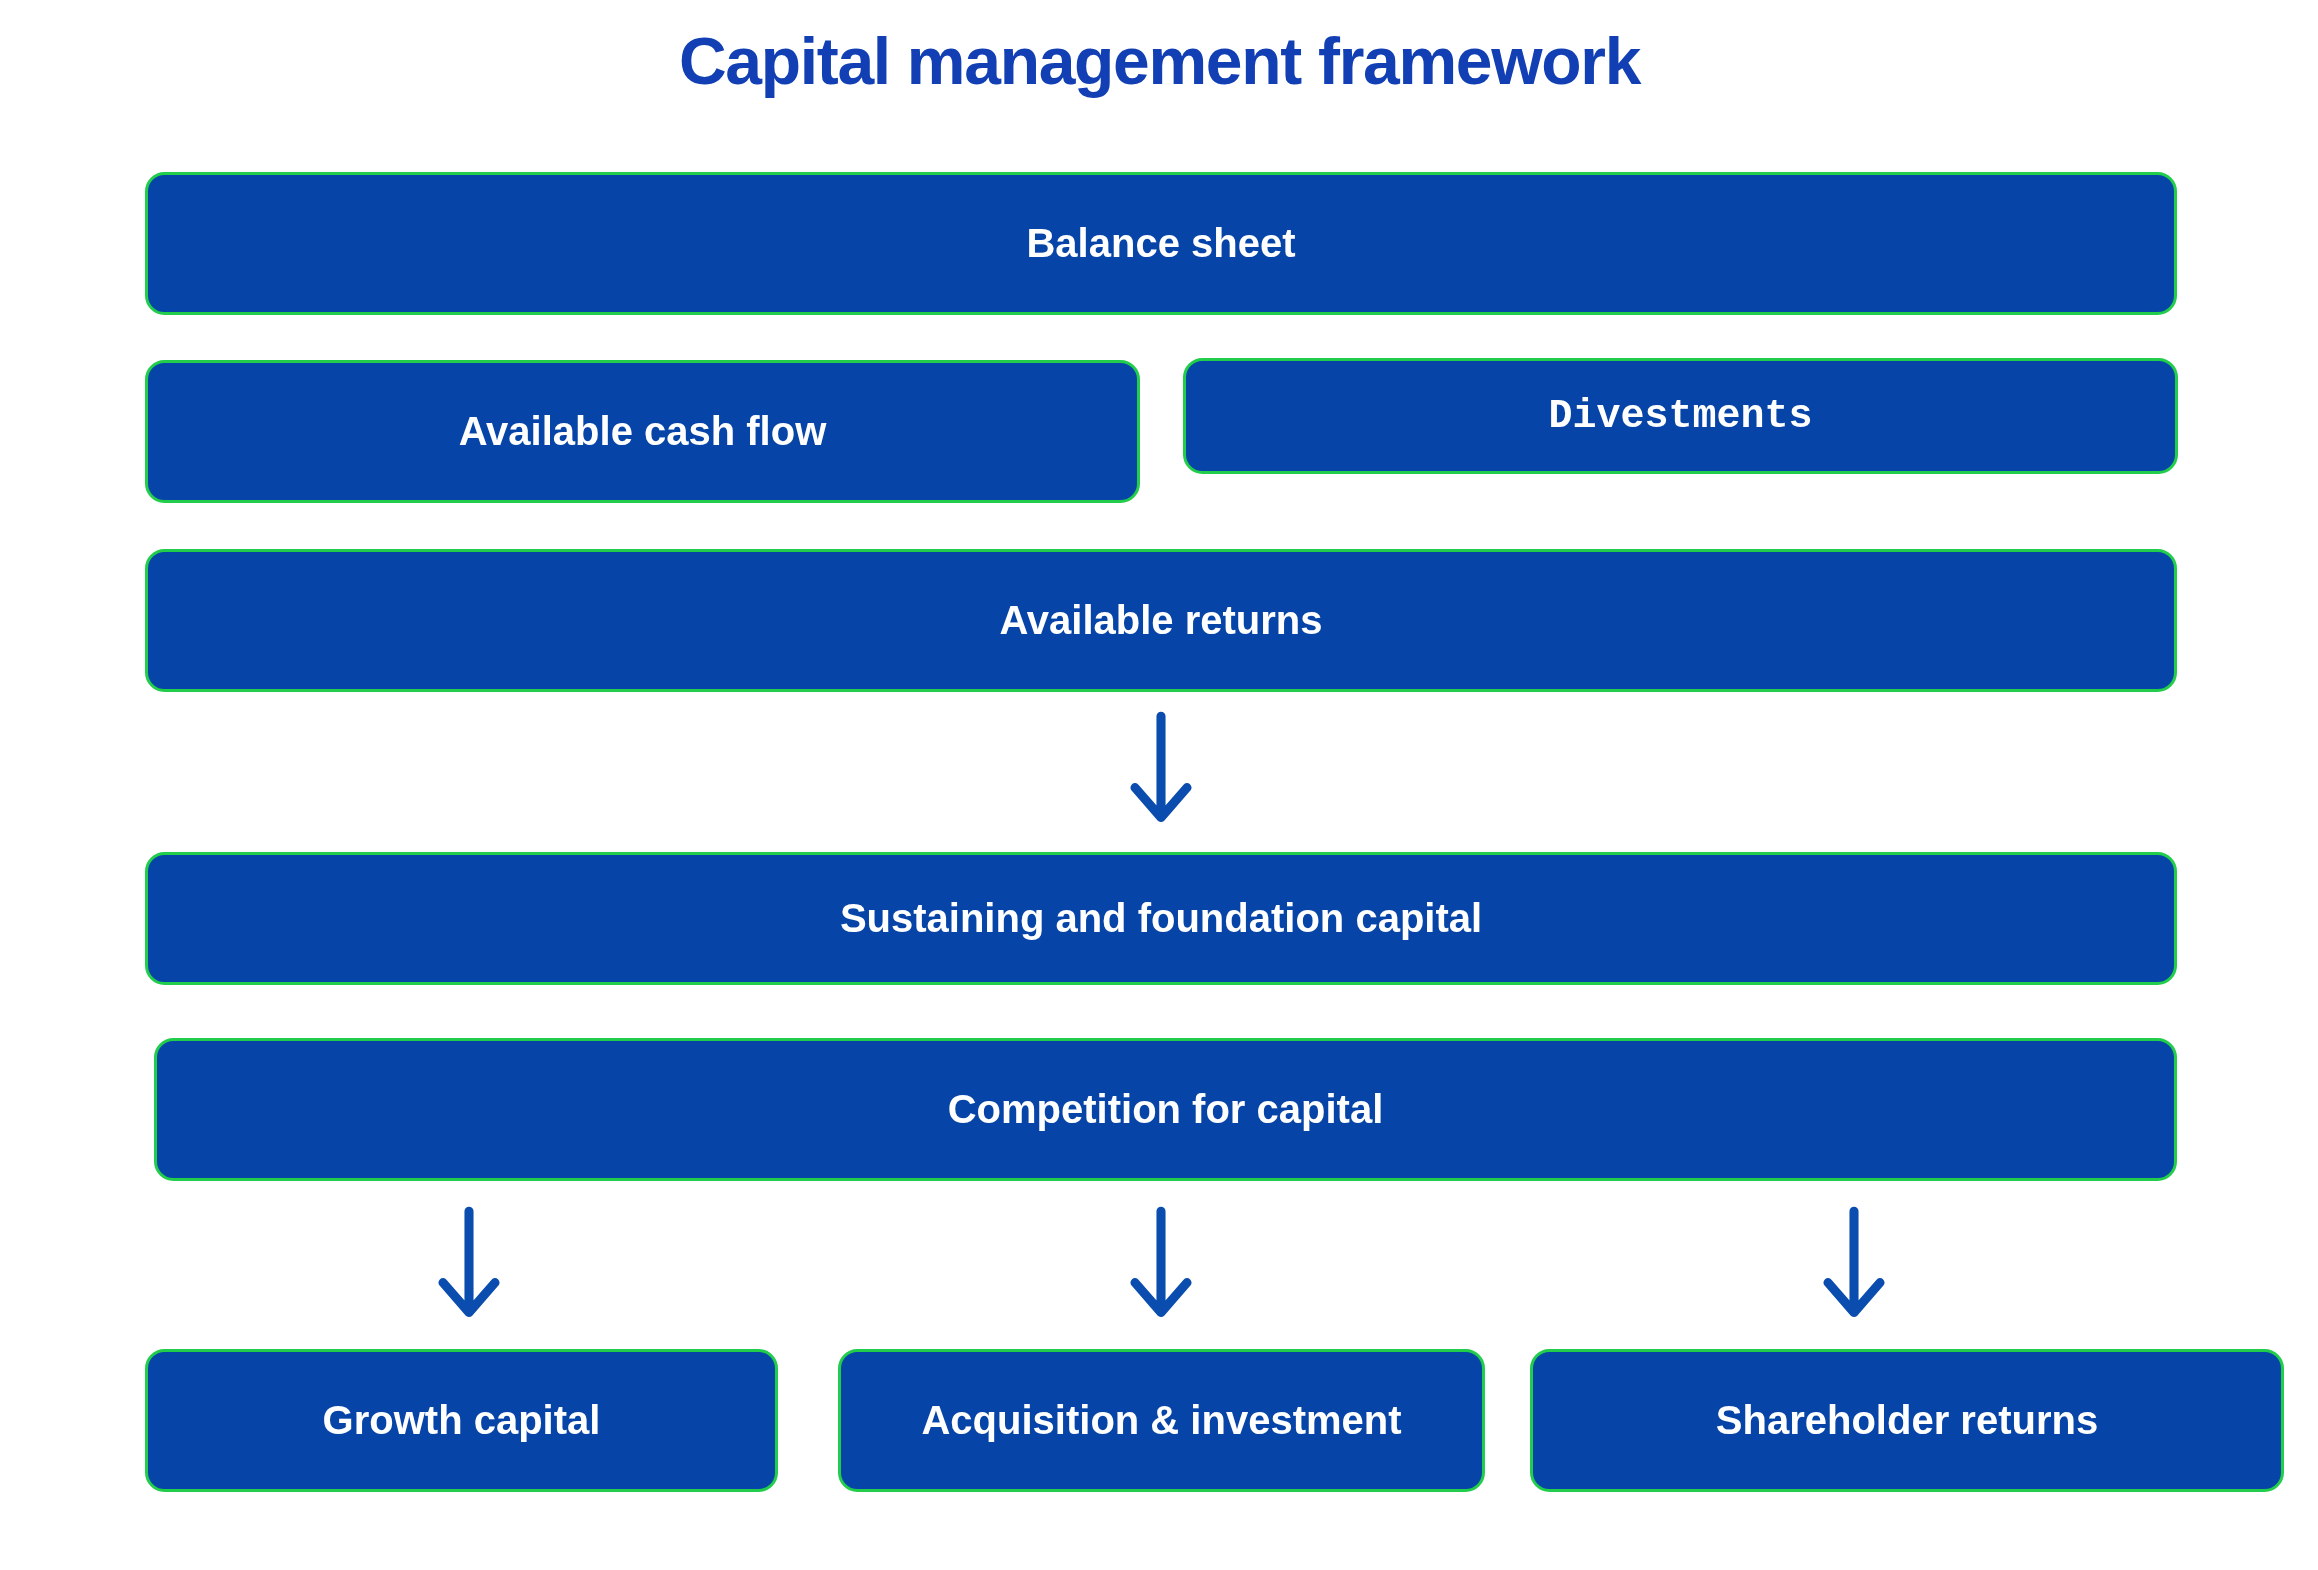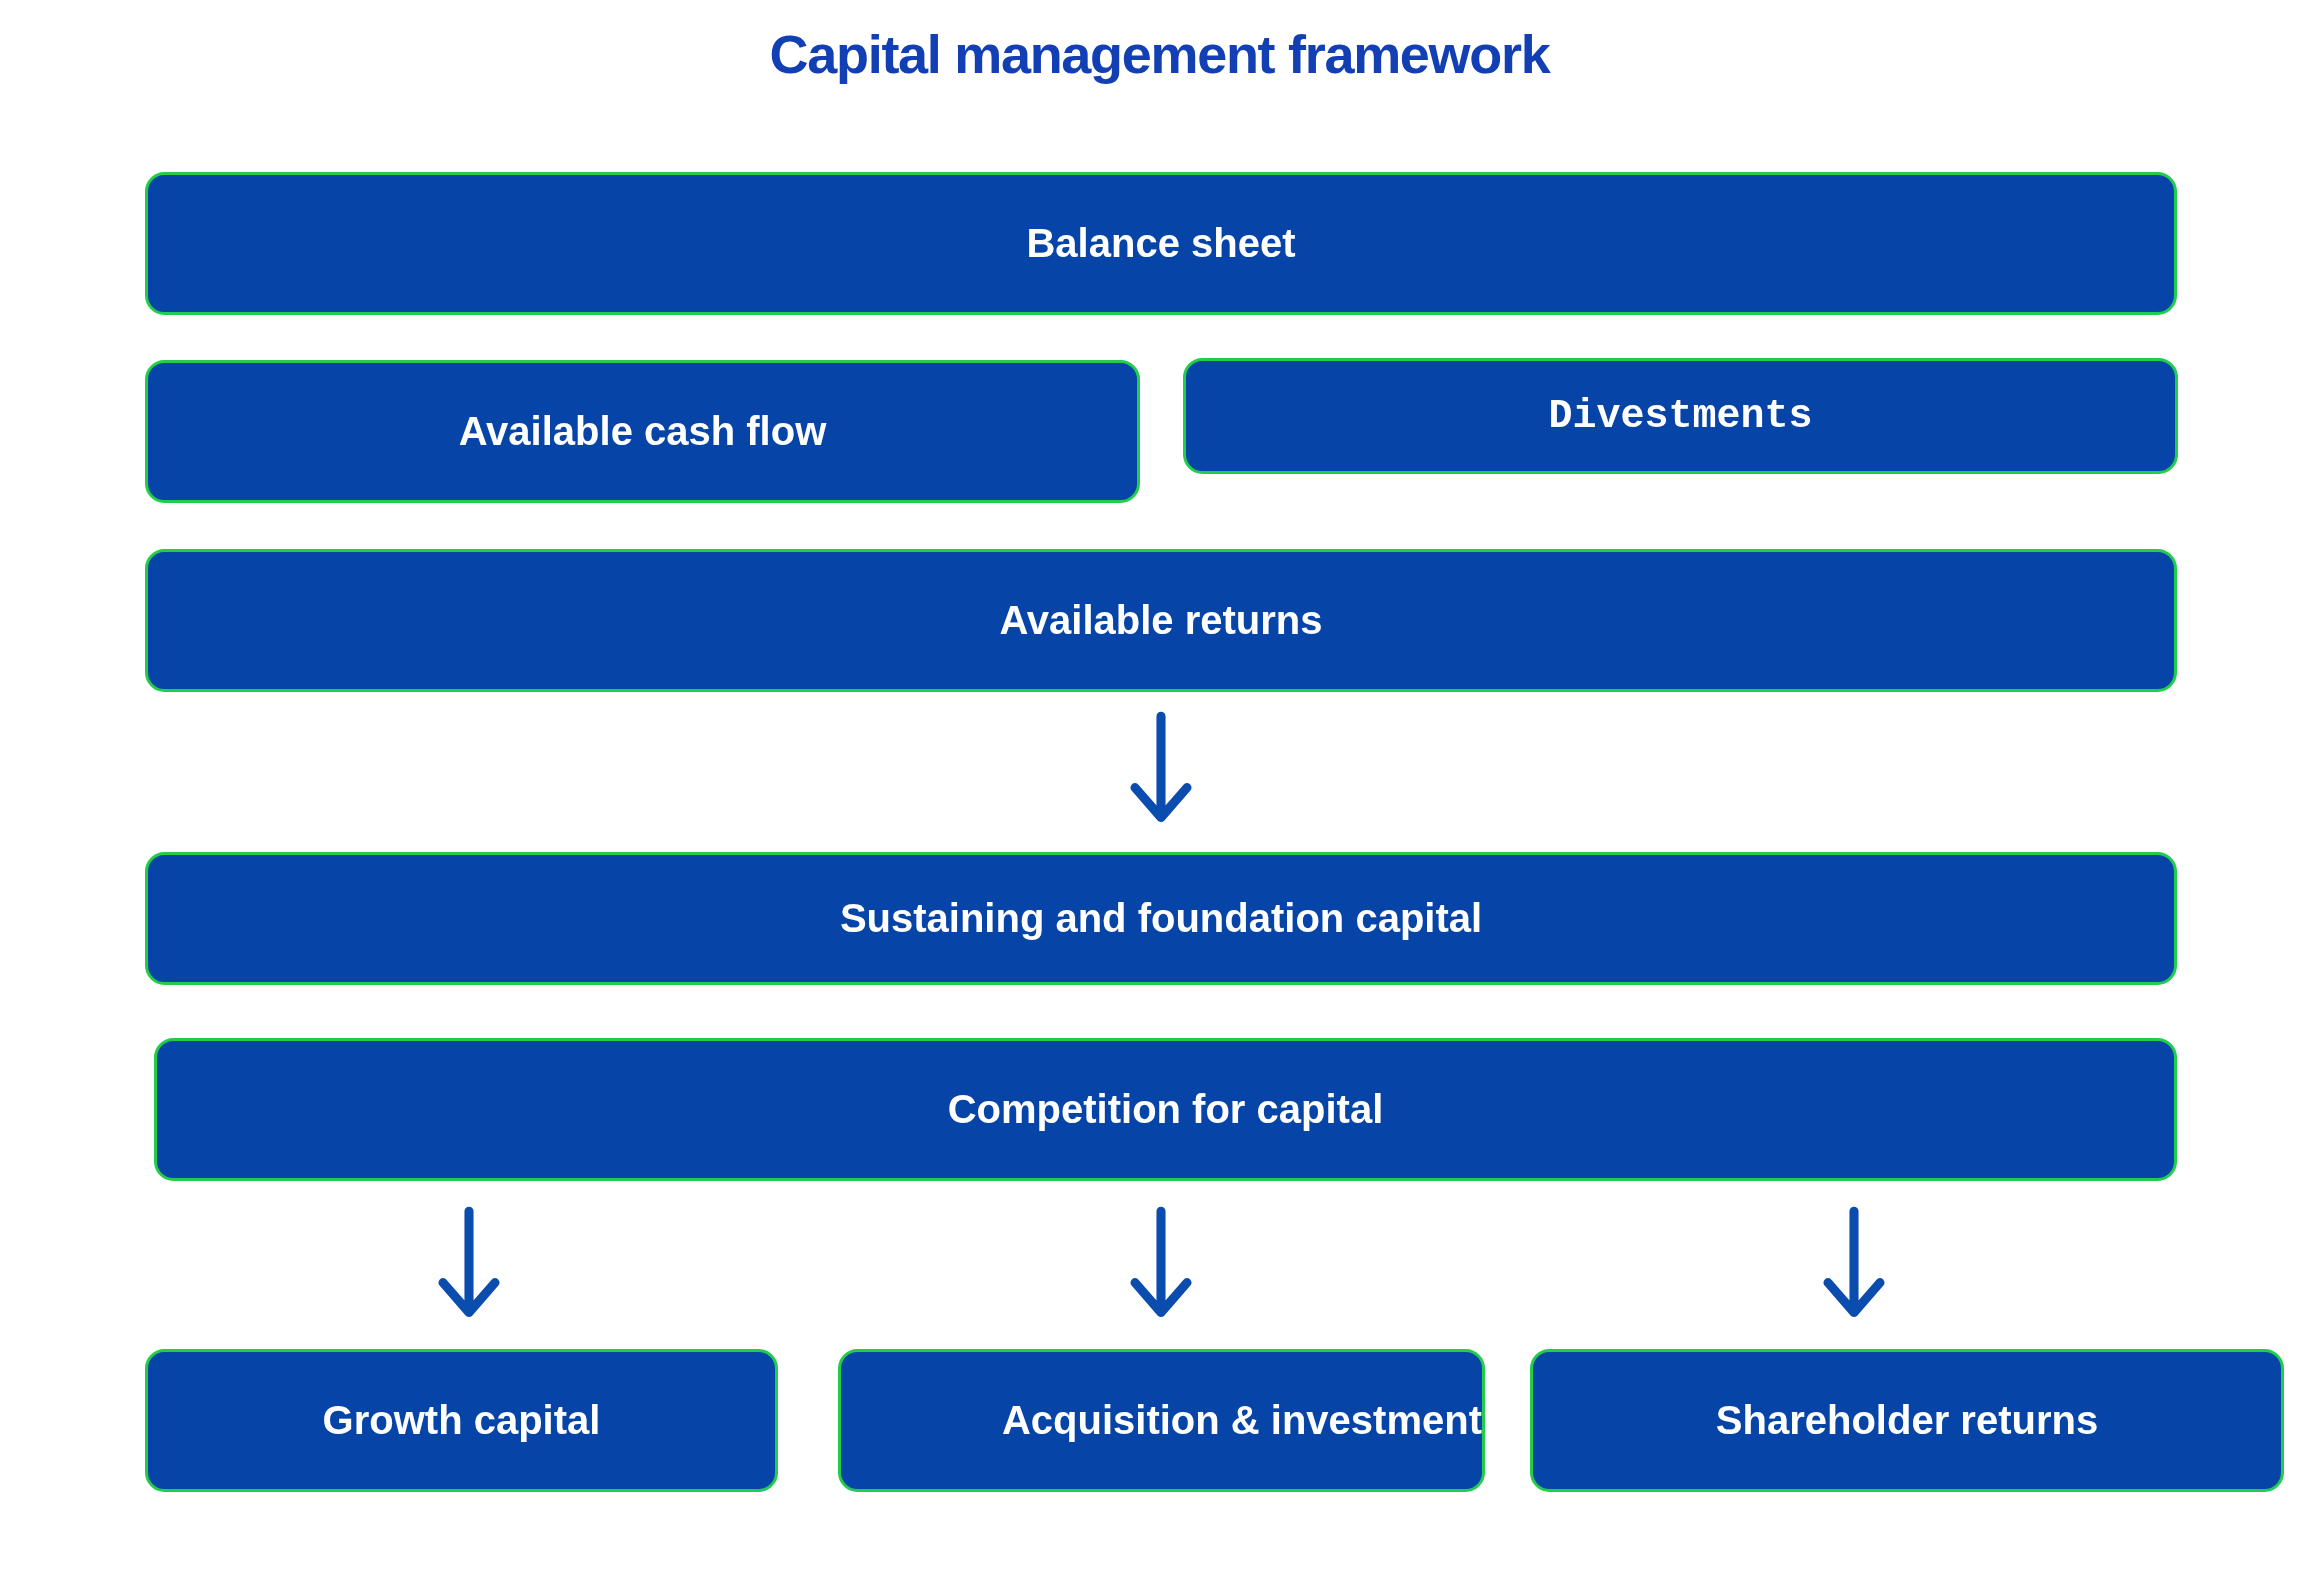--- a/index.html
+++ b/index.html
@@ -21,21 +21,21 @@
     height: 1570px;
     background: var(--background);
     overflow: hidden;
   }
   .title {
     position: absolute;
     top: 23.4px;
     left: 0;
     width: 100%;
     text-align: center;
-    font-size: 54px;
+    font-size: 66px;
     font-weight: 700;
     letter-spacing: -1.3px;
     color: var(--title-text);
   }
   .box {
     position: absolute;
     background: var(--box-fill);
     border: 3.9px solid var(--box-border);
     border-radius: 19.5px;
     display: flex;
@@ -49,21 +49,21 @@
   .box .label { display: block; }
 
   
   .box-balance      { left: 145px;  top: 172px;  width: 2032px; height: 143px; }
   .box-ocf          { left: 145px;  top: 360px;  width: 995px; height: 143px; }
   .box-divest       { left: 1183px; top: 358px;  width: 995px; height: 116px; font-family: Liberation Mono, monospace; }
   .box-available    { left: 145px;  top: 549px;  width: 2032px; height: 143px; }
   .box-sustaining   { left: 145px;  top: 852px; width: 2032px; height: 133px; }
   .box-competition  { left: 154px;  top: 1038px; width: 2023px; height: 143px; }
   .box-growth       { left: 145px;  top: 1349px; width: 633px;  height: 143px; }
-  .box-acquisition  { left: 838px; top: 1349px; width: 647px;  height: 143px; justify-content: flex-end; }
+  .box-acquisition  { left: 838px; top: 1349px; width: 647px;  height: 143px; }
   .box-shareholder  { left: 1530px; top: 1349px; width: 754px;  height: 143px; }
 
   .arrow {
     position: absolute;
     width: 78px;
     height: 113px;
     color: var(--arrow);
   }
   .arrow-main   { left: 1122px; top: 711px; }
   .arrow-left   { left: 430px;  top: 1206px; }

